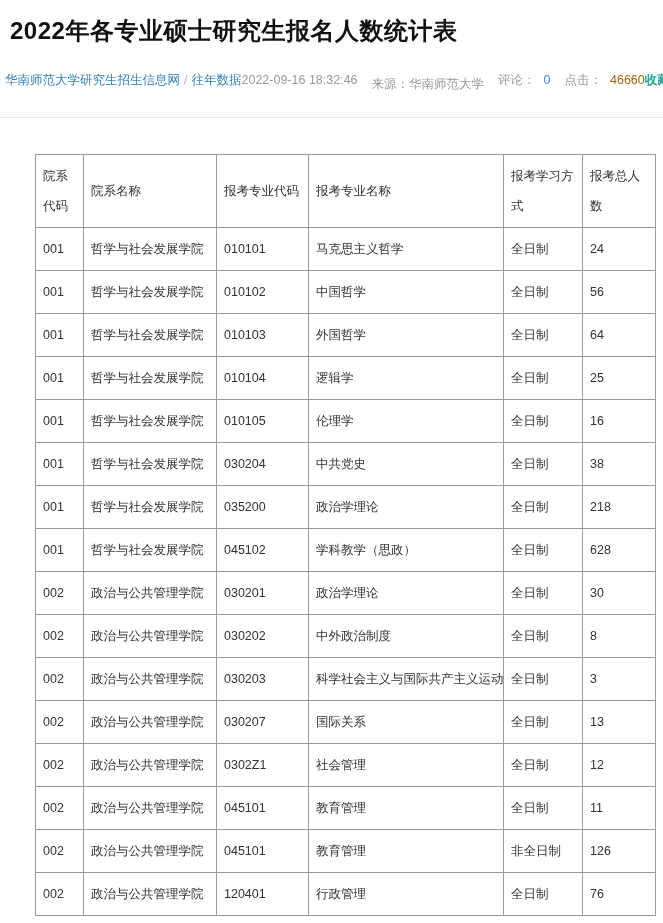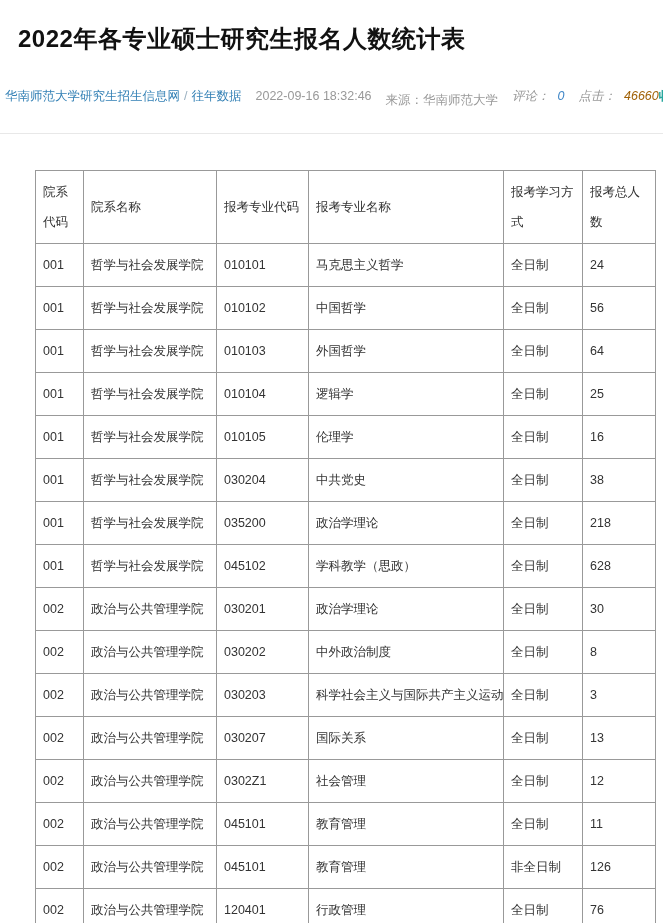--- a/index.html
+++ b/index.html
@@ -2,36 +2,36 @@
 <html><head>
 <meta charset="utf-8">
 <style>
   html,body { margin:0; padding:0; }
   body {
     width:663px; height:923px; overflow:hidden; background:#fff;
     font-family:"Liberation Sans","DejaVu Sans",sans-serif;
     -webkit-font-smoothing:antialiased;
   }
   h1.page-title {
-    margin:16px; padding:10px 0 0 2px;
+    margin:8px; padding:10px 0 0 2px;
     font-size:24px; line-height:26px; font-weight:bold; color:#111;
     letter-spacing:0.5px;
   }
   .meta {
     display:flex; align-items:center;
     width:656px; box-sizing:border-box;
     padding:17px 0 0 5px;
     font-size:12.5px; line-height:15px; color:#999;
     white-space:nowrap;
   }
   .meta .link { color:#3380b5; text-decoration:none; cursor:pointer; }
   .meta .sep { color:#9ab0c0; margin:0 4px; }
-  .meta .date { margin-left:14px; }
+  .meta .date { }
   .meta .source { margin-left:14px;margin-top:8px; }
-  .meta .pair { margin-left:14px;font-style:italic; }
+  .meta .pair { margin-left:14px; }
   .meta .pair .val { margin-left:8px; }
   .meta .val-blue { color:#3d85c6; }
   .meta .val-lightblue { color:#a16207; }
   .meta .fav { margin-left:auto; margin-right:7px; color:#28a79e; font-weight:bold; cursor:pointer; }
   .divider { border-bottom:1px solid #e8e8e8; margin-top:25px; height:0; }
 
   table.stats {
     border-collapse:collapse; table-layout:fixed;
     width:620px; margin:36px 0 0 35px;
     font-size:12.5px; color:#333;

